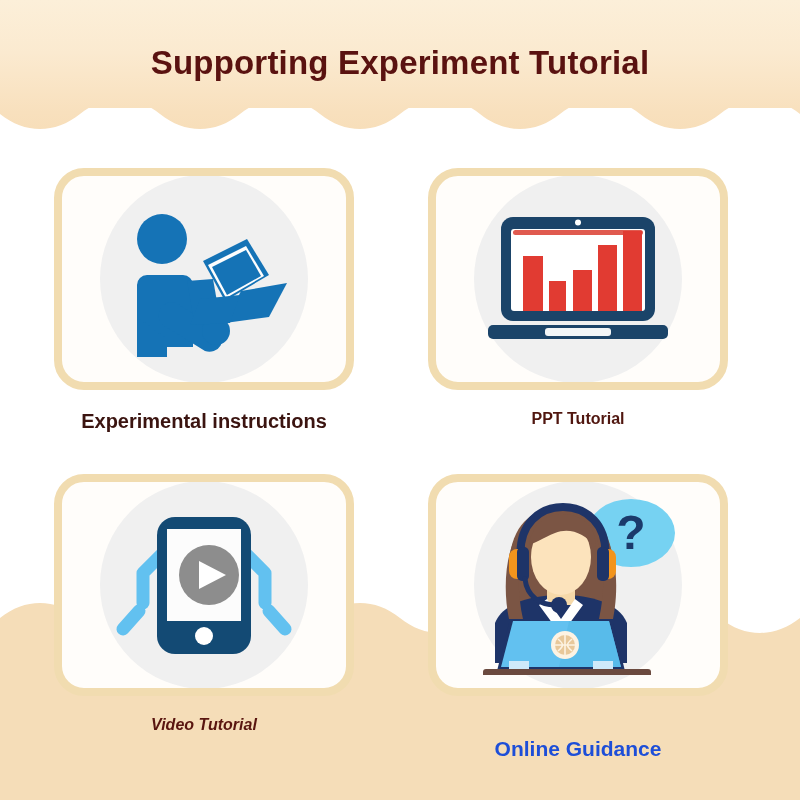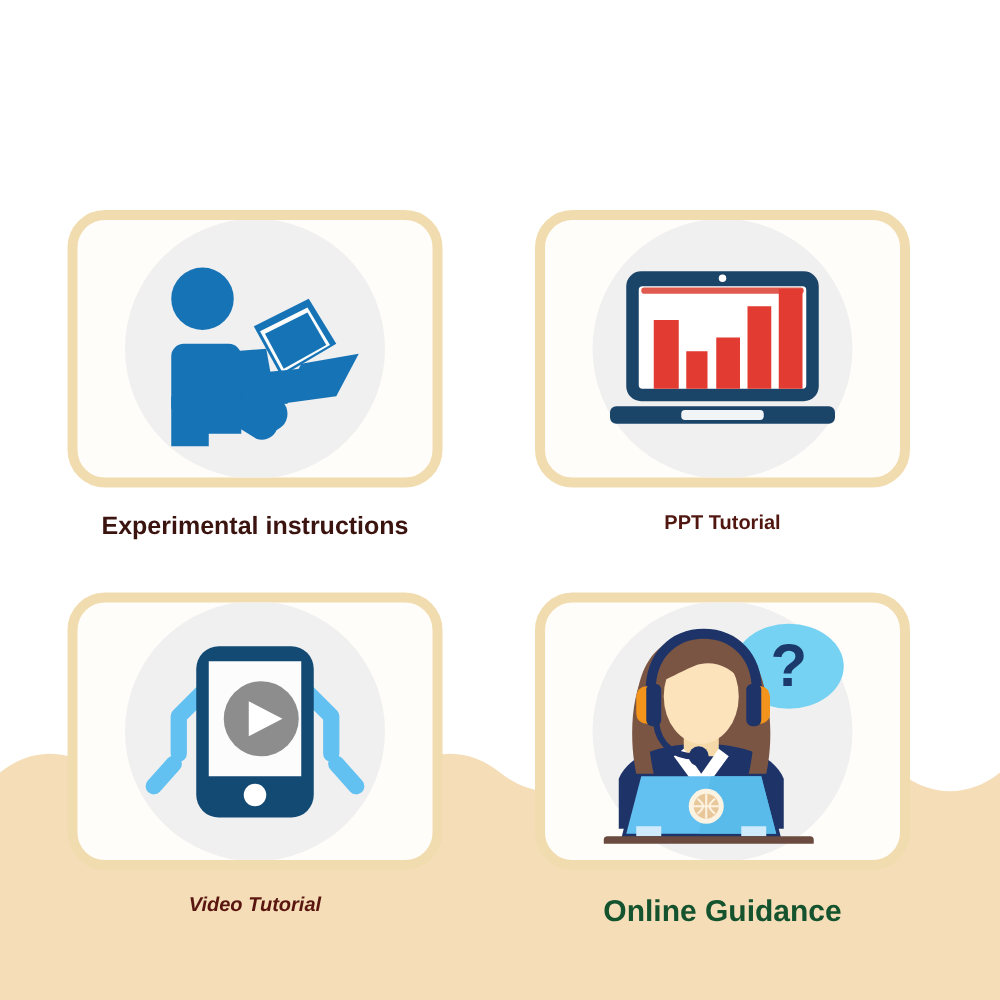--- a/index.html
+++ b/index.html
@@ -49,21 +49,21 @@
   .icon-holder{position:relative;z-index:2;width:210px;height:170px;display:flex;align-items:center;justify-content:center;}
   .icon-holder svg{display:block;}
 
   .caption{
     position:absolute;left:0;top:248px;width:316px;text-align:center;
     font-weight:bold;white-space:nowrap;
   }
   .cap0{font-size:20px;color:#3b1410;}
   .cap1{font-size:16px;color:#50160f;}
   .cap2{font-size:16px;color:#59150f;font-style:italic;}
-  .cap3{font-size:24px;color:#14532d;}
+  .cap3{font-size:21px;color:#1d4ed8;margin-top:21px;}
 </style>
 </head>
 <body>
 
 <div id="stage">
 
   <div class="bottom-wave-wrap">
     <svg class="bottom-wave" viewBox="0 0 800 220" preserveAspectRatio="none">
       <path d="M0,38
                C 25,18 55,18 80,38
@@ -73,20 +73,37 @@
                C 345,18 375,18 400,38
                C 425,58 455,58 480,38
                C 505,18 535,18 560,38
                C 585,58 615,58 640,38
                C 665,18 695,18 720,38
                C 745,58 775,58 800,38
                L 800,220 L 0,220 Z" fill="#f5ddb8"></path>
     </svg>
   </div>
 
+  <div class="banner">
+    <svg class="banner-wave" viewBox="0 0 800 44" preserveAspectRatio="none">
+      <path d="M0,6
+               C 25,26 55,26 80,6
+               C 105,-14 135,-14 160,6
+               C 185,26 215,26 240,6
+               C 265,-14 295,-14 320,6
+               C 345,26 375,26 400,6
+               C 425,-14 455,-14 480,6
+               C 505,26 535,26 560,6
+               C 585,-14 615,-14 640,6
+               C 665,26 695,26 720,6
+               C 745,-14 775,-14 800,6
+               L 800,44 L 0,44 Z" fill="#ffffff"></path>
+    </svg>
+    <div class="title">Supporting Experiment Tutorial</div>
+  </div>
 
   <div class="grid">
 
     <div class="cell c0">
       <div class="card">
         <div class="disc"></div>
         <div class="icon-holder">
           <svg width="200" height="160" viewBox="0 0 200 160">
 
             <circle cx="58" cy="40" r="25" fill="#1573b6"></circle>

